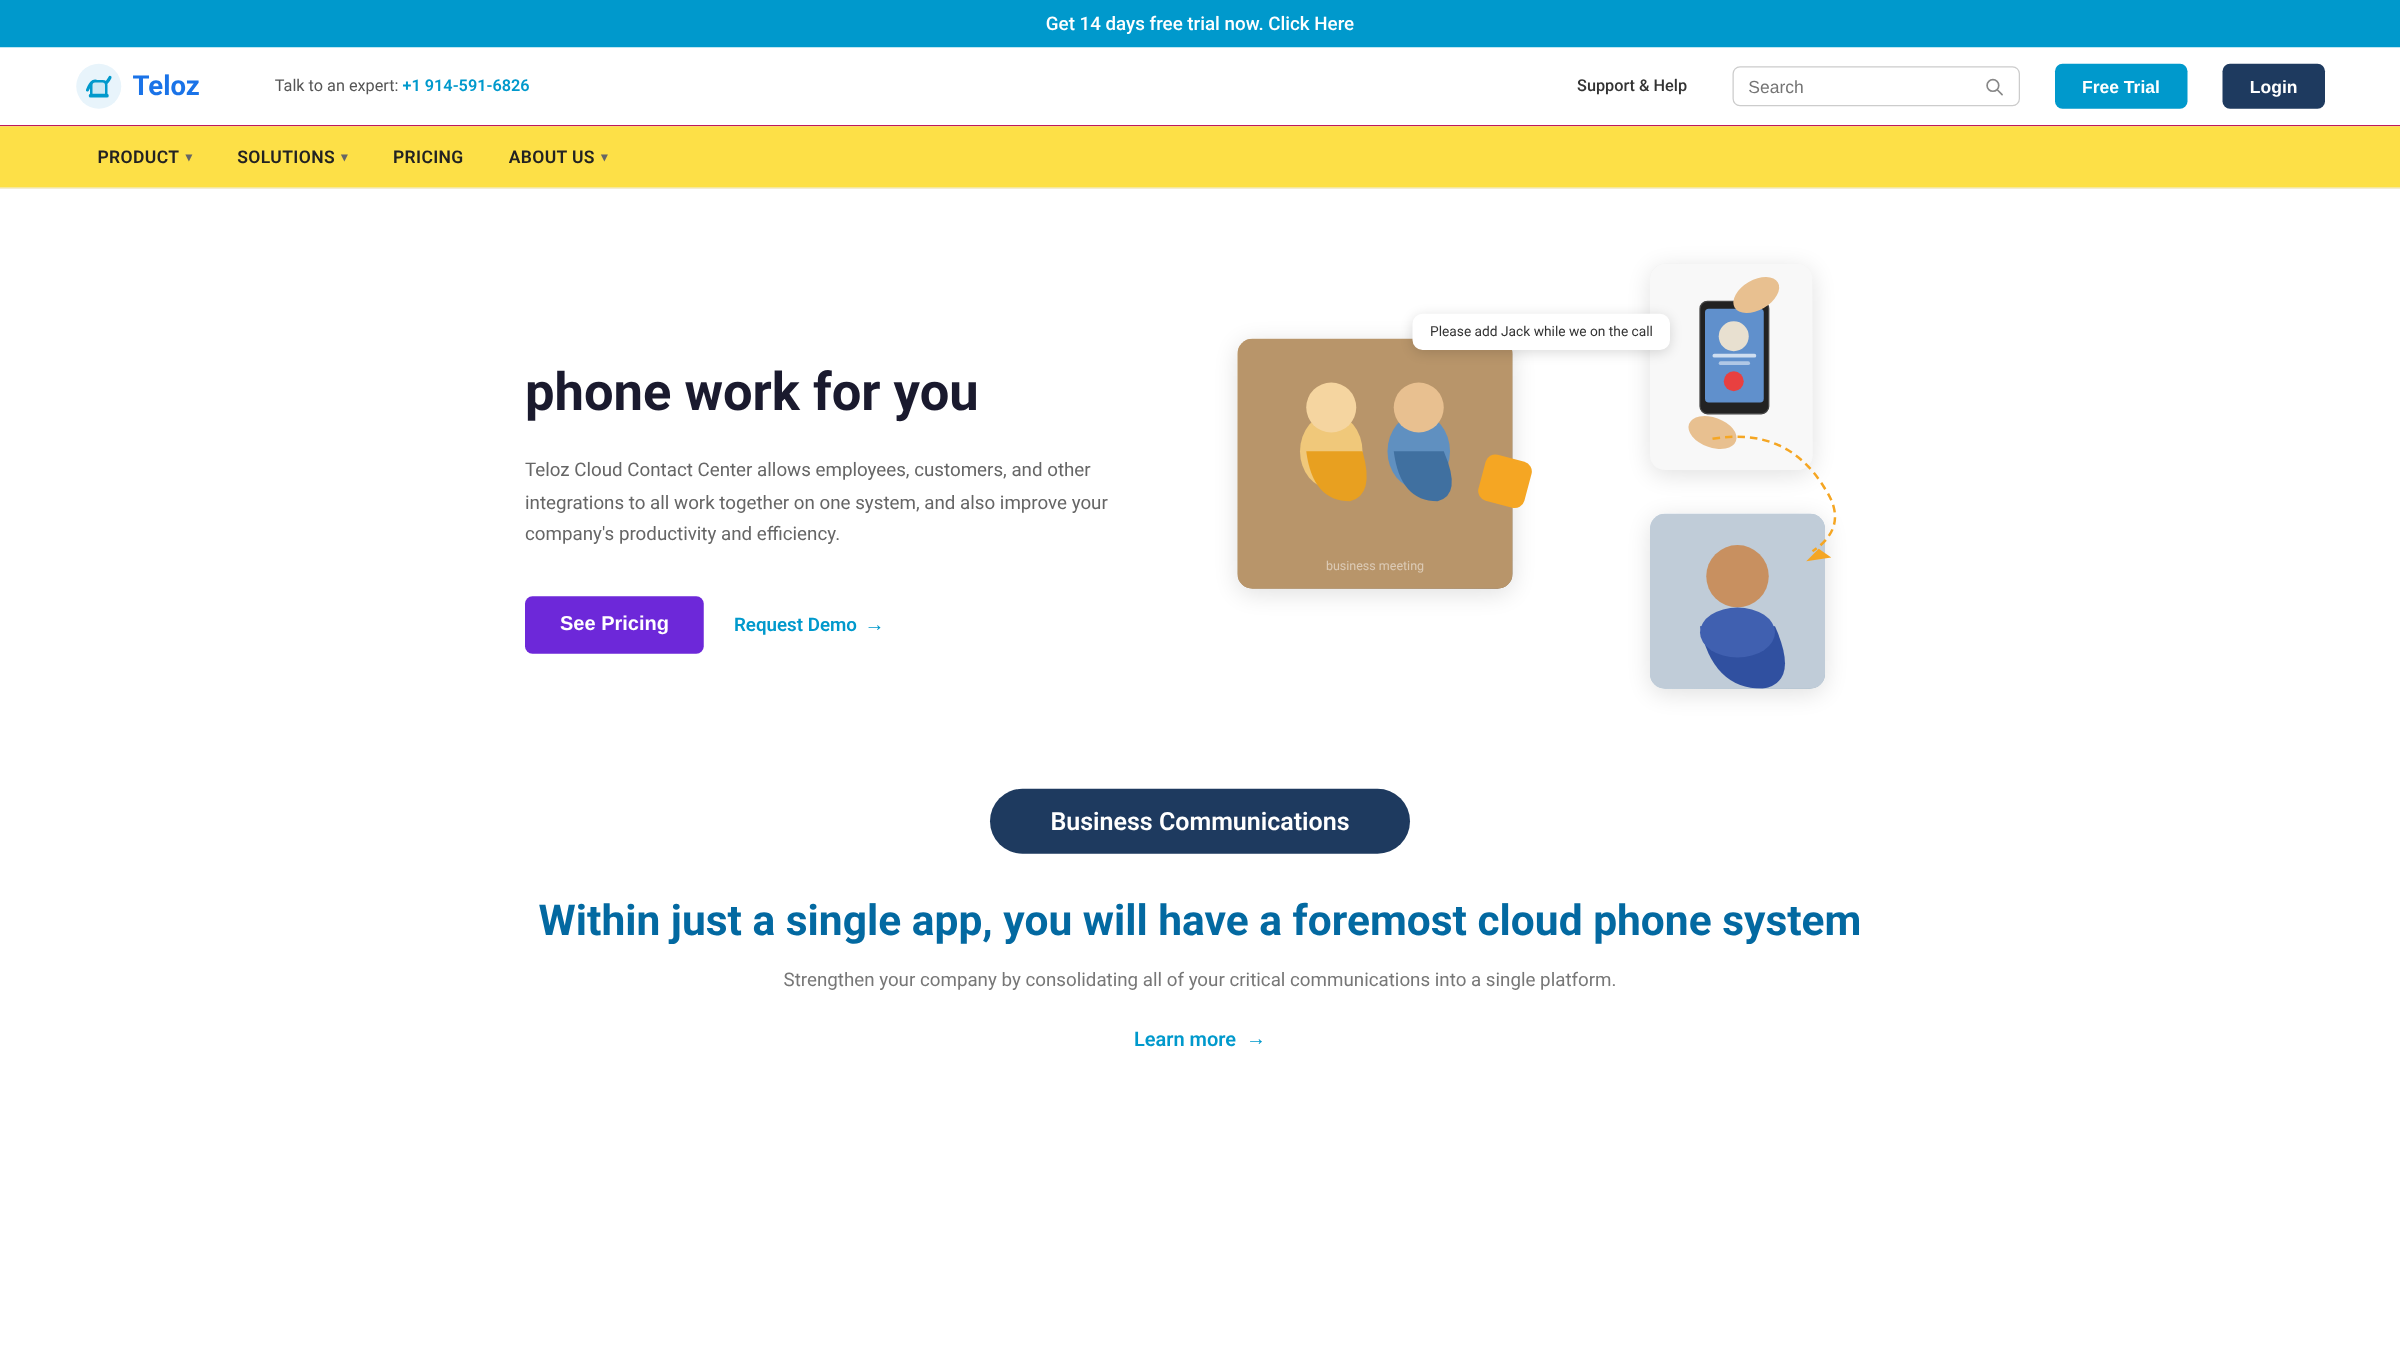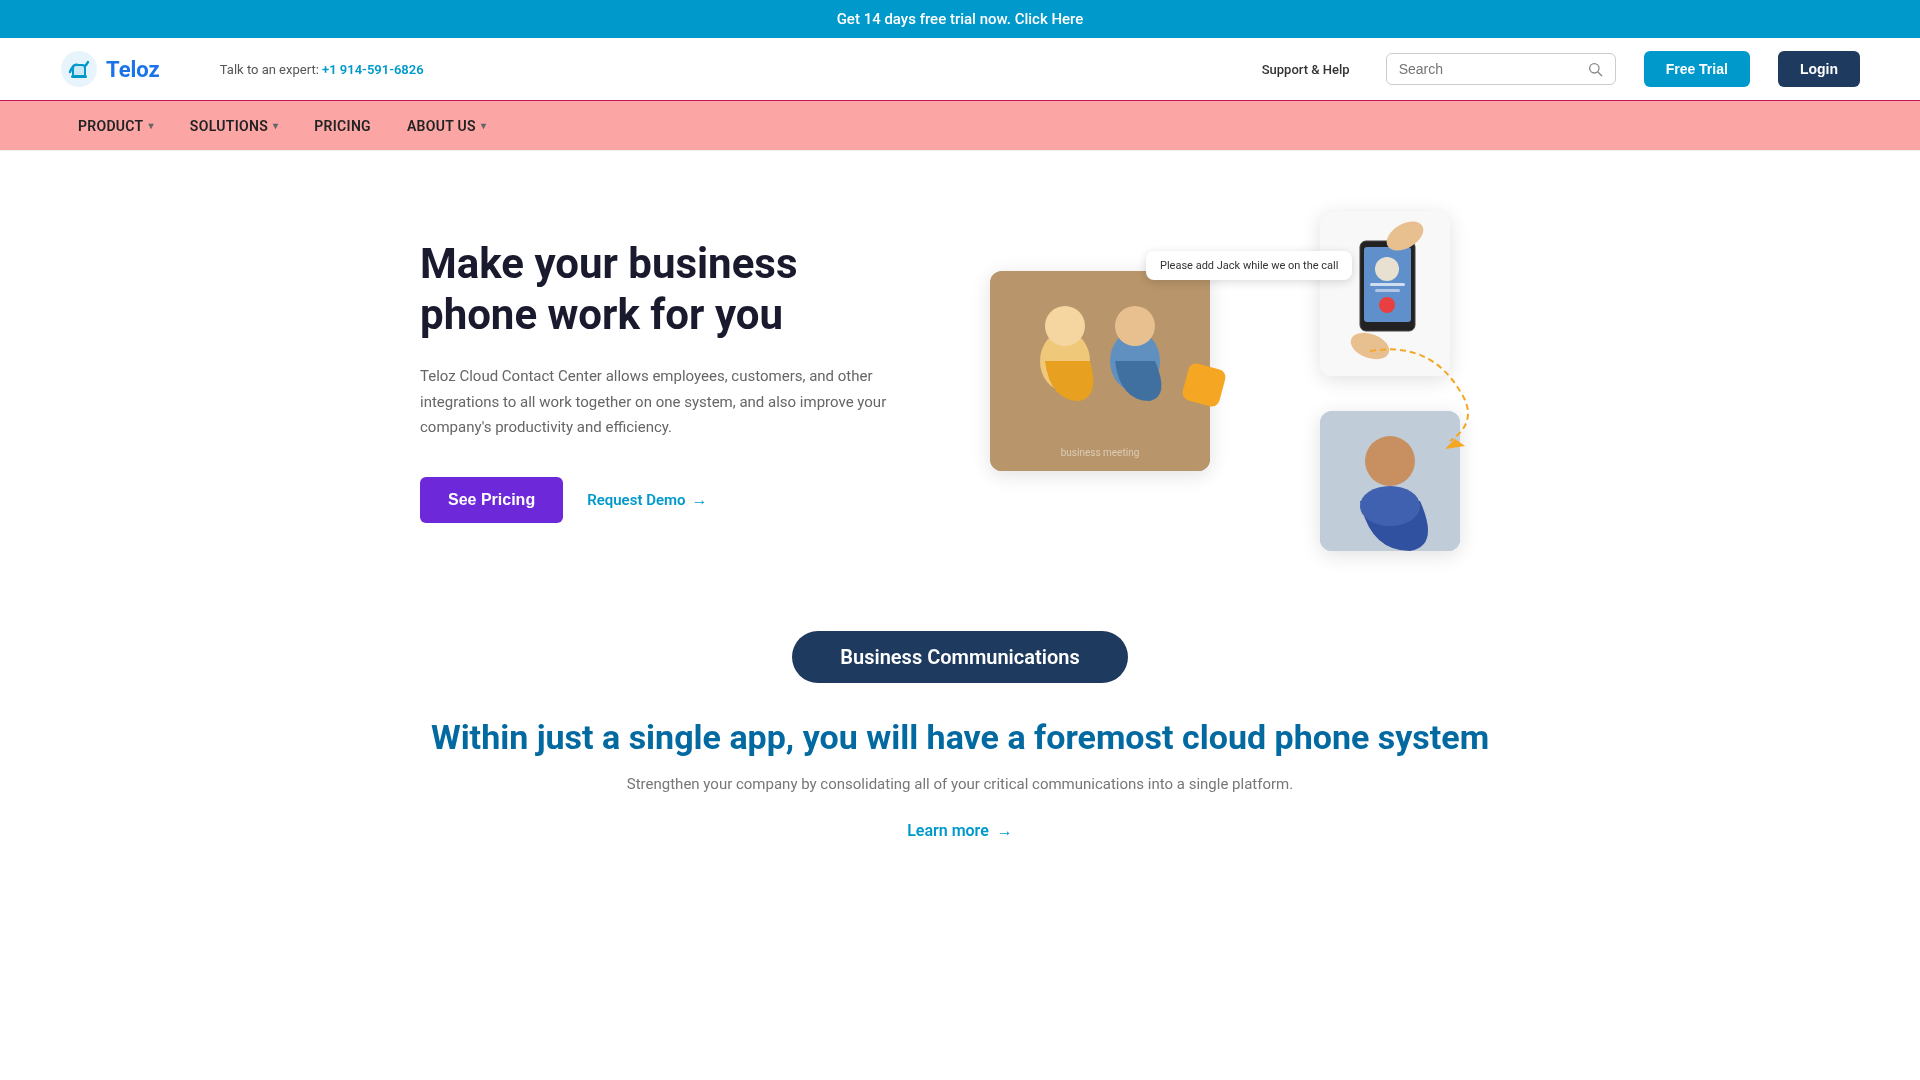--- a/index.html
+++ b/index.html
@@ -106,21 +106,21 @@
       cursor: pointer;
       margin-left: 8px;
       text-align: center;
     }
 
     
     .nav-bar {
       display: flex;
       align-items: center;
       padding: 0 60px;
-      background: #fca5a5;
+      background: #fde047;
       border-bottom: 1px solid #f0f0f0;
       height: 50px;
     }
     .nav-item {
       display: flex;
       align-items: center;
       gap: 5px;
       padding: 14px 18px;
       font-size: 14px;
       font-weight: 600;
@@ -228,21 +228,21 @@
       right: 40px;
       bottom: 0;
       background: linear-gradient(135deg, #c8d8e8 0%, #9ab0c0 100%);
       display: flex;
       align-items: center;
       justify-content: center;
     }
     .call-bubble {
       position: absolute;
       top: 40px;
-      left: 156px;
+      left: 140px;
       background: #fff;
       border-radius: 8px;
       padding: 8px 14px;
       font-size: 11px;
       color: #333;
       box-shadow: 0 2px 10px rgba(0,0,0,0.15);
       white-space: nowrap;
       z-index: 10;
     }
     .orange-shape {
@@ -355,21 +355,21 @@
   </div>
   <div class="nav-item">
     <span>ABOUT US</span>
     <span class="chevron-down">▾</span>
   </div>
 </nav>
 
 <section class="hero">
   <div class="hero-left">
     <h1 class="hero-title">
-      <span>Make your business</span><br>
+      <br>
       <span>phone work for you</span>
     </h1>
     <p class="hero-desc">Teloz Cloud Contact Center allows employees, customers, and other  integrations to all work together on one system, and also improve your company's productivity and efficiency.</p>
     <div class="hero-buttons">
       <button class="btn-see-pricing">See Pricing</button>
       <a class="btn-request-demo">
         <span>Request Demo</span>
         <span class="arrow-right">→</span>
       </a>
     </div>

